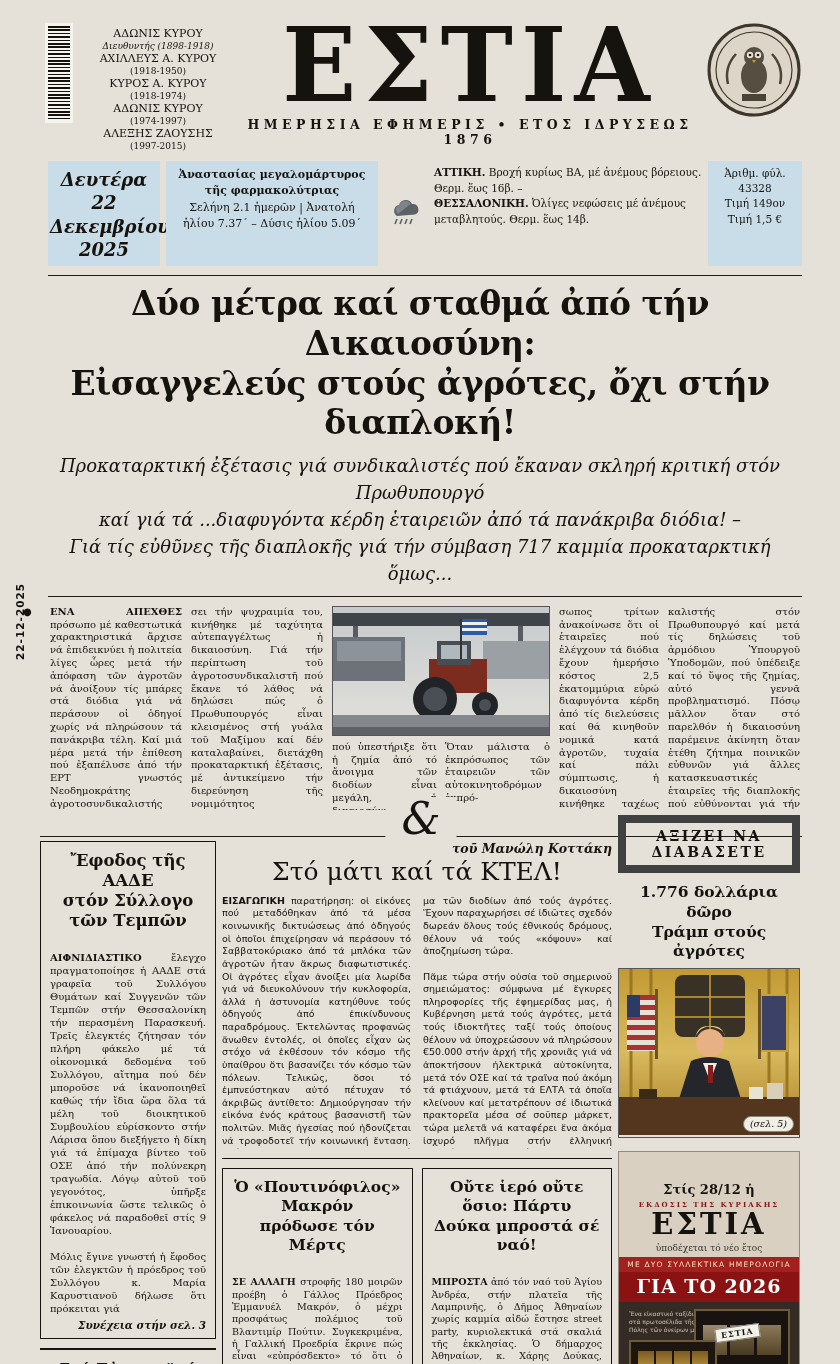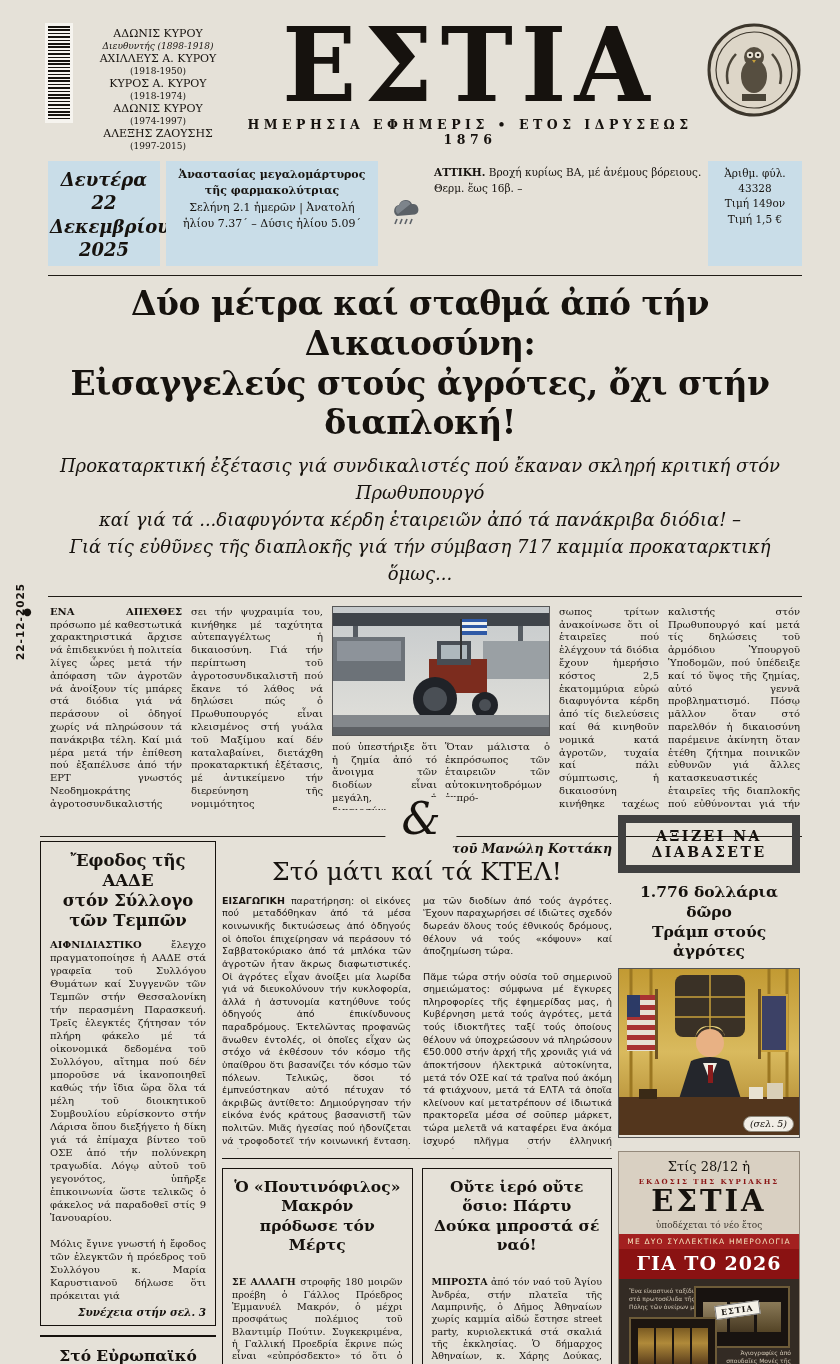--- a/index.html
+++ b/index.html
@@ -58,21 +58,21 @@
   .mid-sep{position:relative;margin:26px 38px 0 40px;border-top:1.5px solid #201c16;}
   .amp{position:absolute;left:50%;top:-40px;transform:translateX(-50%);
     font-size:44px;font-style:italic;background:#e5e1d8;padding:0 16px;line-height:1;}
   
   .middle{display:grid;grid-template-columns:176px 390px 182px;column-gap:6px;
     margin:4px 38px 0 40px;align-items:start;}
   .small-serif{font-size:10px;line-height:1.3;text-align:justify;}
   .small-sans{font-family:"DejaVu Sans",sans-serif;font-size:9.5px;line-height:1.33;text-align:justify;}
   
   .aade-box{border:1.5px solid #16120e;padding:9px 9px 7px;}
-  .aade-title{font-weight:bold;font-size:16.5px;text-align:center;line-height:1.22;margin-bottom:7px;}
+  .aade-title{font-weight:bold;font-size:16.5px;text-align:center;line-height:1.22;margin-bottom:20px;}
   .euro-box{border-top:2px solid #16120e;border-bottom:2px solid #16120e;margin-top:9px;
     padding:9px 2px 6px;}
   .euro-title{font-weight:bold;font-size:15.5px;line-height:1.3;text-align:center;}
   
   .ktel-byline{text-align:right;font-weight:bold;font-style:italic;font-size:12.5px;margin-top:0;}
   .ktel-title{text-align:center;font-weight:normal;font-size:25px;margin:1px 0 9px;}
   .ktel-cols{display:flex;gap:12px;height:254px;overflow:hidden;}
   .ktel-cols>div{flex:1;}
   .center-rule{border-top:1.5px solid #16120e;margin:9px 0;}
   .news-boxes{display:flex;gap:9px;}
@@ -82,21 +82,21 @@
   
   .right-col{transform:translateY(-26px);}
   .worth-header{border:8px solid #404040;text-align:center;font-size:14px;
     letter-spacing:2.5px;padding:5px 2px;font-weight:bold;}
   .trump-title{font-weight:bold;font-size:15.5px;line-height:1.28;text-align:center;margin:9px 0 7px;}
   .trump-photo{position:relative;height:168px;border:1px solid #555;}
   .photo-cap{position:absolute;right:5px;bottom:5px;background:#f1eee6;border:1px solid #8a8578;
     border-radius:8px;font-style:italic;font-size:9.5px;padding:0 6px;line-height:1.5;}
   .ad-block{margin-top:13px;border:1px solid #94897b;background:#d9d0c2;}
   .ad-top{text-align:center;padding:7px 5px 4px;}
-  .ad-line1{font-weight:normal;font-size:13px;}
+  .ad-line1{font-weight:bold;font-size:13px;margin-top:23px;}
   .ad-kicker{font-size:7px;letter-spacing:2px;color:#8a1515;margin-top:3px;font-weight:bold;}
   .ad-logo{font-weight:bold;font-size:29px;letter-spacing:3px;line-height:1.05;}
   .ad-sub{font-size:9px;color:#3a342c;margin-top:3px;}
   .ad-band1{background:#a32020;color:#f3e3bd;font-size:7.5px;letter-spacing:1.2px;
     text-align:center;padding:3px 1px;font-family:"DejaVu Sans",sans-serif;}
   .ad-band2{background:#8a1212;color:#fff;font-weight:bold;font-size:19px;text-align:center;
     padding:3px 0 5px;letter-spacing:1px;}
   .ad-dark{background:#332b24;height:102px;position:relative;}
   .ad-frame1{position:absolute;right:9px;top:7px;width:92px;height:58px;background:#181310;
     border:2px solid #6d5b38;display:flex;gap:3px;align-items:center;justify-content:center;}
@@ -175,20 +175,21 @@
       <g stroke="#5b6167" stroke-width="1.6">
         <line x1="9" y1="21" x2="7" y2="26"></line>
           <line x1="14" y1="21" x2="12" y2="26"></line>
         <line x1="19" y1="21" x2="17" y2="26"></line>
           <line x1="24" y1="21" x2="22" y2="26"></line>
       </g>
     </svg>
   </div>
   <div class="ib-weather">
     <div><b>ΑΤΤΙΚΗ.</b><span> Βροχή κυρίως ΒΑ, μέ ἀνέμους βόρειους. Θερμ. ἕως 16β. –</span></div>
+    <div><b>ΘΕΣΣΑΛΟΝΙΚΗ.</b><span> Ὀλίγες νεφώσεις μέ ἀνέμους μεταβλητούς. Θερμ. ἕως 14β.</span></div>
   </div>
   <div class="ib-box ib-issue">
     <div>Ἀριθμ. φύλ. 43328</div>
     <div>Τιμή 149ον</div>
     <div>Τιμή 1,5 €</div>
   </div>
 </div>
 
 <div class="rule"></div>
 

